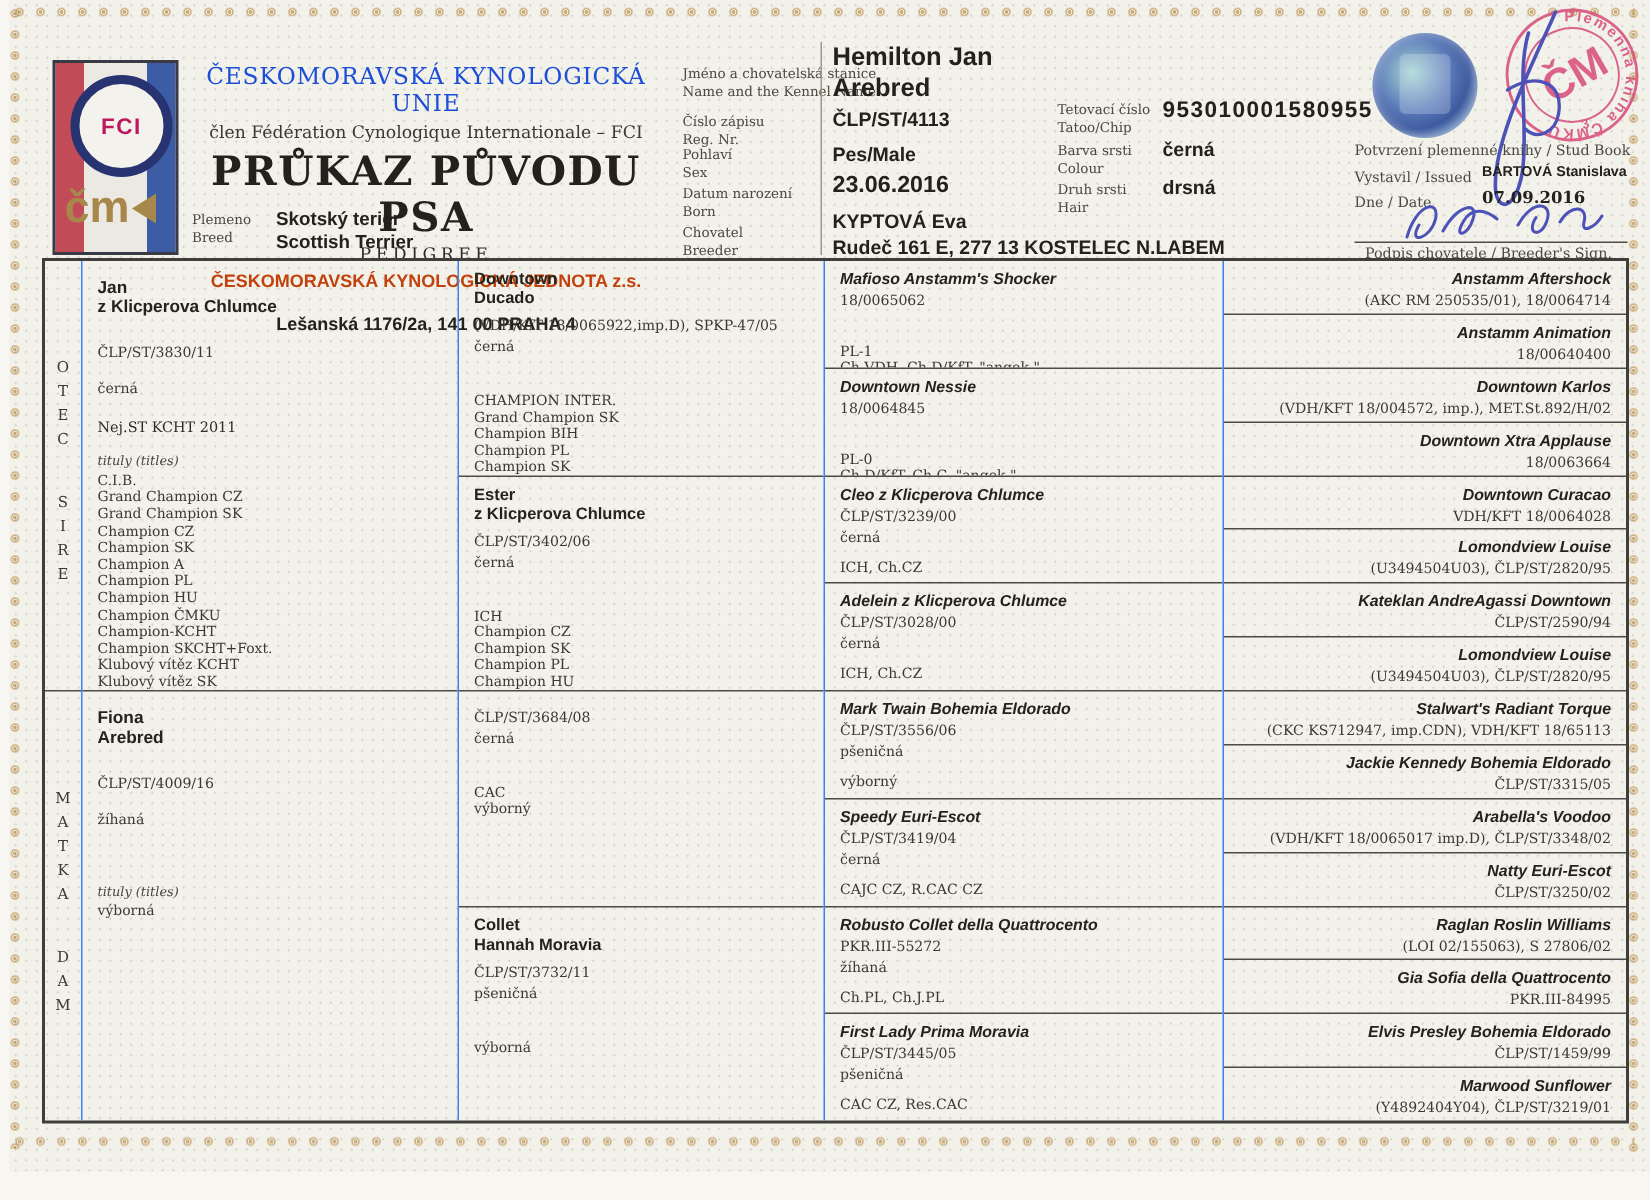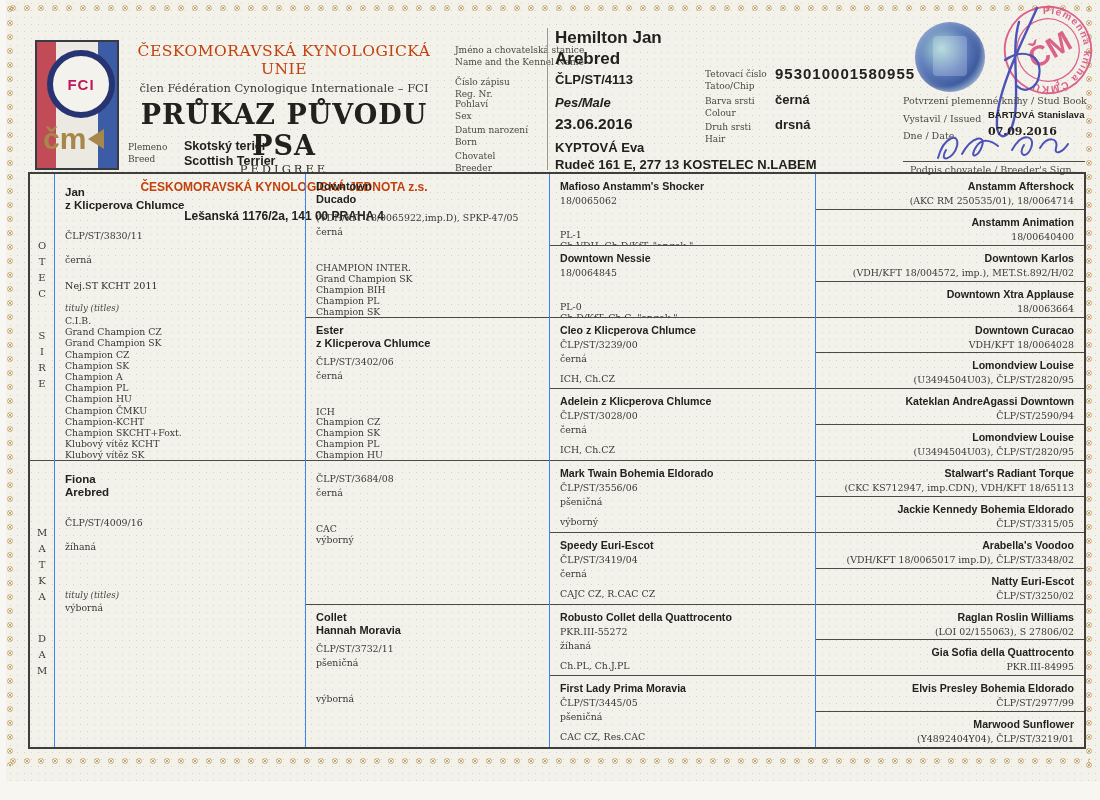--- a/index.html
+++ b/index.html
@@ -30,21 +30,21 @@
        background:linear-gradient(90deg,#c24b58 0 24%,#ece9e2 24% 76%,#3c5ca5 76% 100%);}
   .fci-circle{position:absolute;left:10px;top:8px;width:56px;height:56px;border-radius:50%;
        background:#f4f2ec;border:6px solid #283472;display:flex;align-items:center;justify-content:center;
        font-family:Liberation Sans, sans-serif;font-weight:bold;font-size:15px;color:#be185d;letter-spacing:1px;}
   .cmku-glyph{position:absolute;left:6px;bottom:6px;width:66px;height:46px;color:#a8874a;
        font-weight:bold;font-size:30px;line-height:40px;font-family:"Liberation Sans",sans-serif;
        display:flex;align-items:center;}
   .cmku-glyph .tri{width:0;height:0;border-top:10px solid rgba(0,0,0,0);border-bottom:10px solid rgba(0,0,0,0);
        border-right:16px solid #a8874a;margin-left:2px;}
   .hdr-center{position:absolute;left:118px;top:42px;width:332px;text-align:center;}
-  .hdr-union{font-family:"DejaVu Serif",serif;font-size:15.5px;letter-spacing:.5px;color:#c2410c;}
+  .hdr-union{font-family:"DejaVu Serif",serif;font-size:15.5px;letter-spacing:.5px;color:#1d4ed8;}
   .hdr-member{font-family:"DejaVu Serif",serif;font-size:11.5px;margin-top:3px;color:#3a3833;}
   .hdr-title{font-family:"DejaVu Serif",serif;font-weight:bold;font-size:27px;letter-spacing:1px;margin-top:4px;color:#23211d;}
   .hdr-ped{font-family:"DejaVu Serif",serif;font-size:11.5px;letter-spacing:3px;margin-top:1px;}
   .hdr-org{font-weight:bold;font-size:12px;margin-top:4px;color:#c2410c;}
   .hdr-addr{font-weight:bold;font-size:12px;margin-top:15px;color:#23211d;}
   .sm-label{position:absolute;font-family:"DejaVu Serif",serif;font-size:9px;line-height:12px;color:#4a4840;}
   .val{position:absolute;font-weight:bold;color:#23211d;}
   .vline{position:absolute;left:547px;top:28px;width:1px;height:142px;background:#9b988e;}
 
   
@@ -68,21 +68,21 @@
   .col-g2{width:243px;}
   .col-g3{width:265px;}
   .col-g4{flex:1;text-align:right;}
   .cell{flex:1;overflow:hidden;padding:6px 10px 0 10px;box-sizing:border-box;}
   .cell + .cell{border-top:1px solid #4b4a45;}
   .half{flex:1;display:flex;flex-direction:column;align-items:center;justify-content:center;gap:26px;}
   .half + .half{border-top:1px solid #4b4a45;}
   .vword{writing-mode:vertical-rl;text-orientation:upright;font-family:"DejaVu Serif",serif;
        font-size:10px;letter-spacing:5px;color:#3a3833;}
   .nm{font-weight:bold;font-size:11px;line-height:13px;color:#24221e;}
-  .g3 .nm,.g4 .nm{font-size:10.6px;}
+  .g3 .nm,.g4 .nm{font-size:10.6px;font-style:italic;}
   .rg{font-family:"DejaVu Serif",serif;font-size:9.4px;color:#3a3833;margin-top:4px;line-height:11px;}
   .cl{font-family:"DejaVu Serif",serif;font-size:9.4px;color:#3a3833;margin-top:3px;min-height:11px;line-height:11px;}
   .tt{font-family:"DejaVu Serif",serif;font-size:9.4px;color:#3a3833;line-height:11px;}
   .g1 .nm{font-size:11.5px;margin-top:6px;}
   .g1 .rg{margin-top:18px;}
   .g1 .cl{margin-top:13px;}
   .g1 .note{font-family:"DejaVu Serif",serif;font-size:9.6px;margin-top:15px;min-height:12px;}
   .g1 .lbl{font-family:"DejaVu Serif",serif;font-style:italic;font-size:8.6px;margin-top:11px;color:#46443d;}
   .g1 .tt{margin-top:2px;font-size:9.3px;line-height:11.2px;}
   .g2 .rg{margin-top:6px;}
@@ -135,21 +135,21 @@
 Sex</div>
 <div class="sm-label ml" style="left:455px;top:124px;">Datum narození
 Born</div>
 <div class="sm-label ml" style="left:455px;top:150px;">Chovatel
 Breeder</div>
 <div class="vline"></div>
 
 <div class="val ml" style="left:555px;top:27px;font-size:17px;line-height:21px;">Hemilton Jan
 Arebred</div>
 <div class="val" style="left:555px;top:72px;font-size:13px;">ČLP/ST/4113</div>
-<div class="val" style="left:555px;top:95px;font-size:13px;font-style:italic;">Pes/Male</div>
+<div class="val" style="left:555px;top:95px;font-size:13px;">Pes/Male</div>
 <div class="val" style="left:555px;top:115px;font-size:15.5px;">23.06.2016</div>
 <div class="val ml" style="left:555px;top:139px;font-size:13px;line-height:17px;">KYPTOVÁ Eva
 Rudeč 161 E, 277 13 KOSTELEC N.LABEM</div>
 
 <div class="sm-label ml" style="left:705px;top:68px;">Tetovací číslo
 Tatoo/Chip</div>
 <div class="sm-label ml" style="left:705px;top:95px;">Barva srsti
 Colour</div>
 <div class="sm-label ml" style="left:705px;top:121px;">Druh srsti
 Hair</div>
@@ -372,20 +372,20 @@
     <div class="cell g4">
       <div class="nm">Raglan Roslin Williams</div>
       <div class="rg">(LOI 02/155063), S 27806/02</div>
     </div>
     <div class="cell g4">
       <div class="nm">Gia Sofia della Quattrocento</div>
       <div class="rg">PKR.III-84995</div>
     </div>
     <div class="cell g4">
       <div class="nm">Elvis Presley Bohemia Eldorado</div>
-      <div class="rg">ČLP/ST/2977/99</div>
+      <div class="rg">ČLP/ST/1459/99</div>
     </div>
     <div class="cell g4">
       <div class="nm">Marwood Sunflower</div>
       <div class="rg">(Y4892404Y04), ČLP/ST/3219/01</div>
     </div>
   </div>
 </div>
 
 </body></html>

